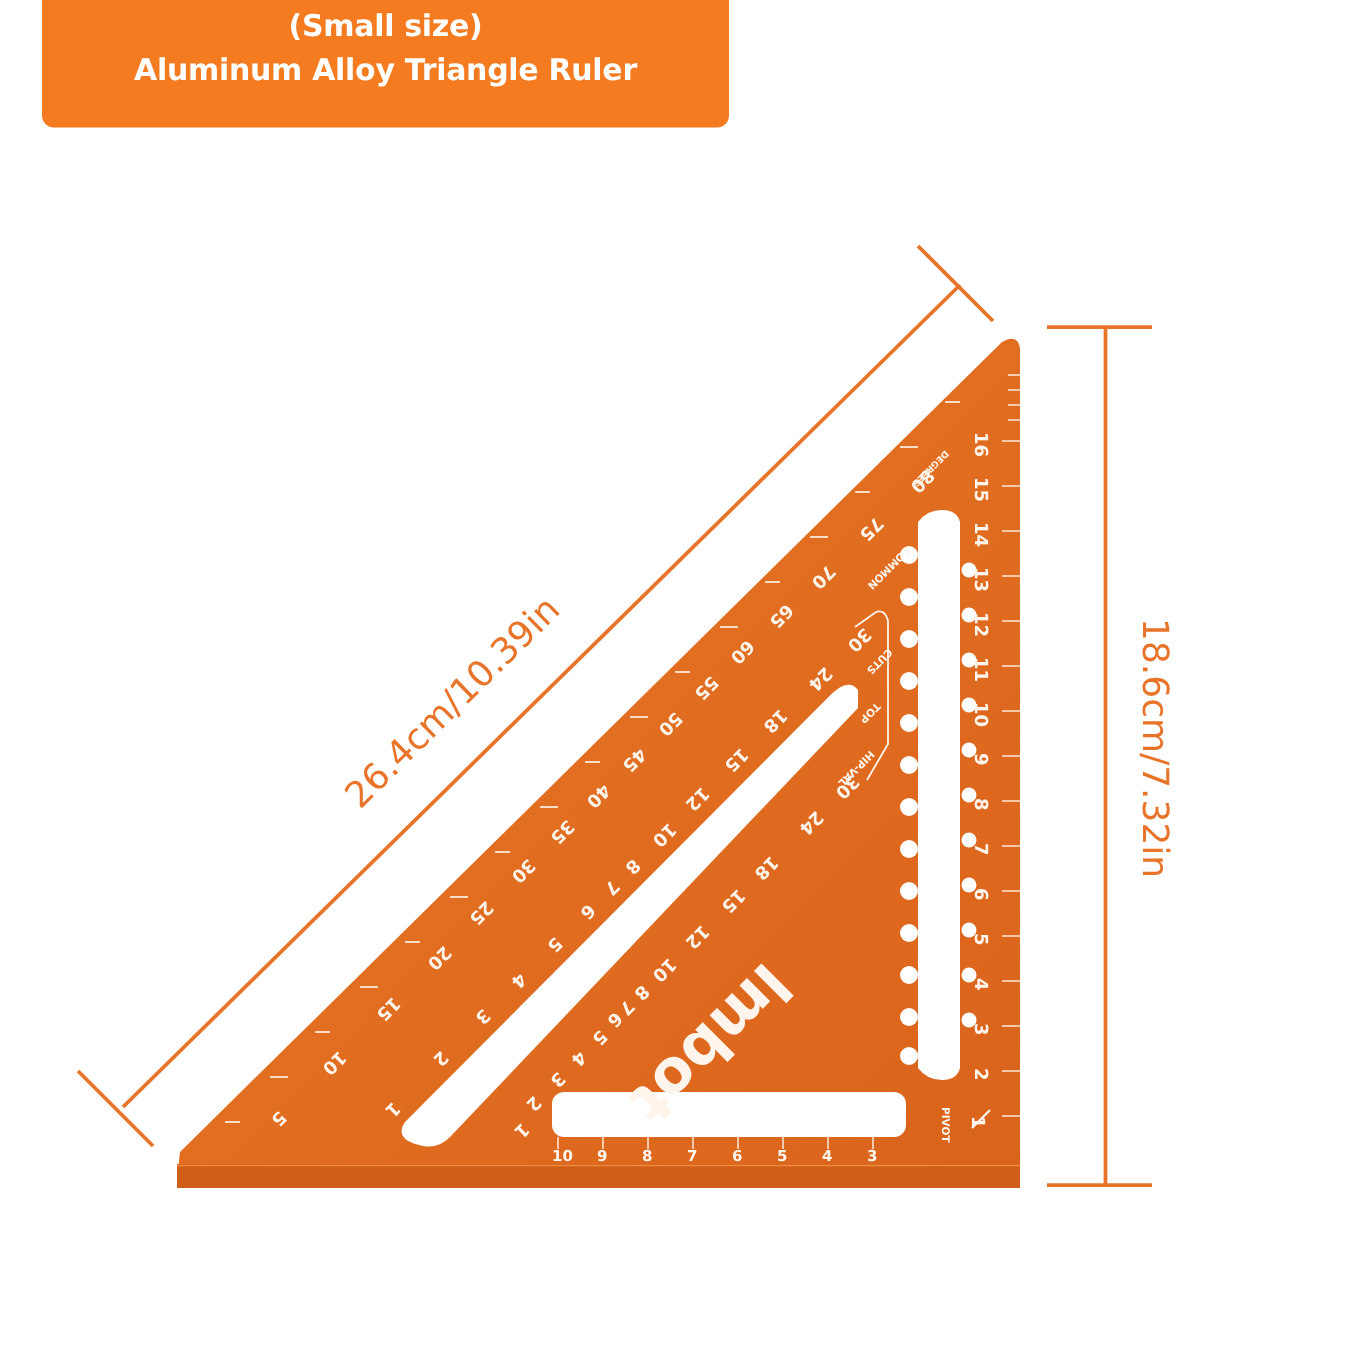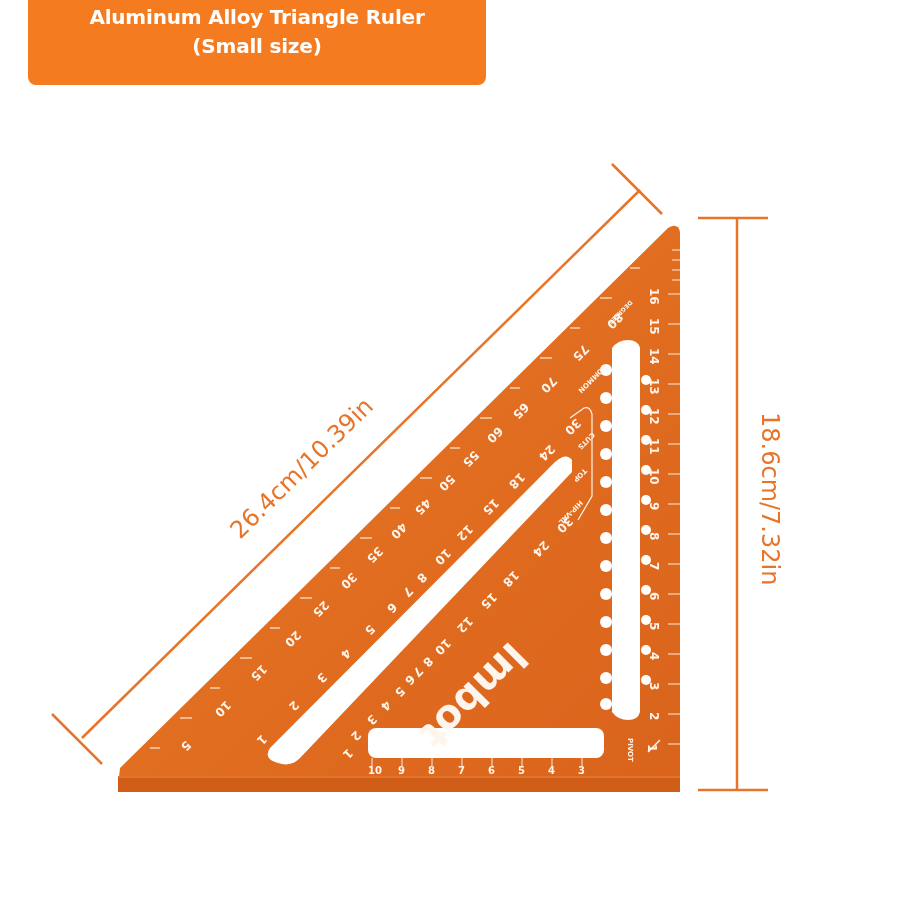--- a/index.html
+++ b/index.html
@@ -7,22 +7,22 @@
   .banner { position:absolute; left:28px; top:-10px; width:458px; height:95px; background:#f47b20; border-radius:0 0 8px 8px; color:#fff; text-align:center; font-family:"DejaVu Sans", sans-serif; font-weight:bold; font-size:20px; line-height:29px; padding-top:13px; box-sizing:border-box; }
   .banner div { letter-spacing:-0.2px; }
   svg.art { position:absolute; left:0; top:0; }
   .dimtext { font-family:"DejaVu Sans", sans-serif; fill:#e8742a; font-size:24px; }
   .rt { font-family:"DejaVu Sans", sans-serif; fill:#fff5ec; font-weight:bold; }
 </style>
 </head>
 <body>
 
 <div class="banner">
+  <div>(Small size)</div>
   <div>Aluminum Alloy Triangle Ruler</div>
-  <div>(Small size)</div>
 </div>
 
 <svg class="art" width="900" height="900" viewBox="0 0 900 900">
 
   <g stroke="#e8742a" stroke-width="2.5" fill="none">
     <line x1="82" y1="738" x2="640" y2="190"></line>
     <line x1="52" y1="714" x2="102" y2="764"></line>
     <line x1="612" y1="164" x2="662" y2="214"></line>
   </g>
   <text class="dimtext" transform="translate(240,540) rotate(-44.5)">26.4cm/10.39in</text>

